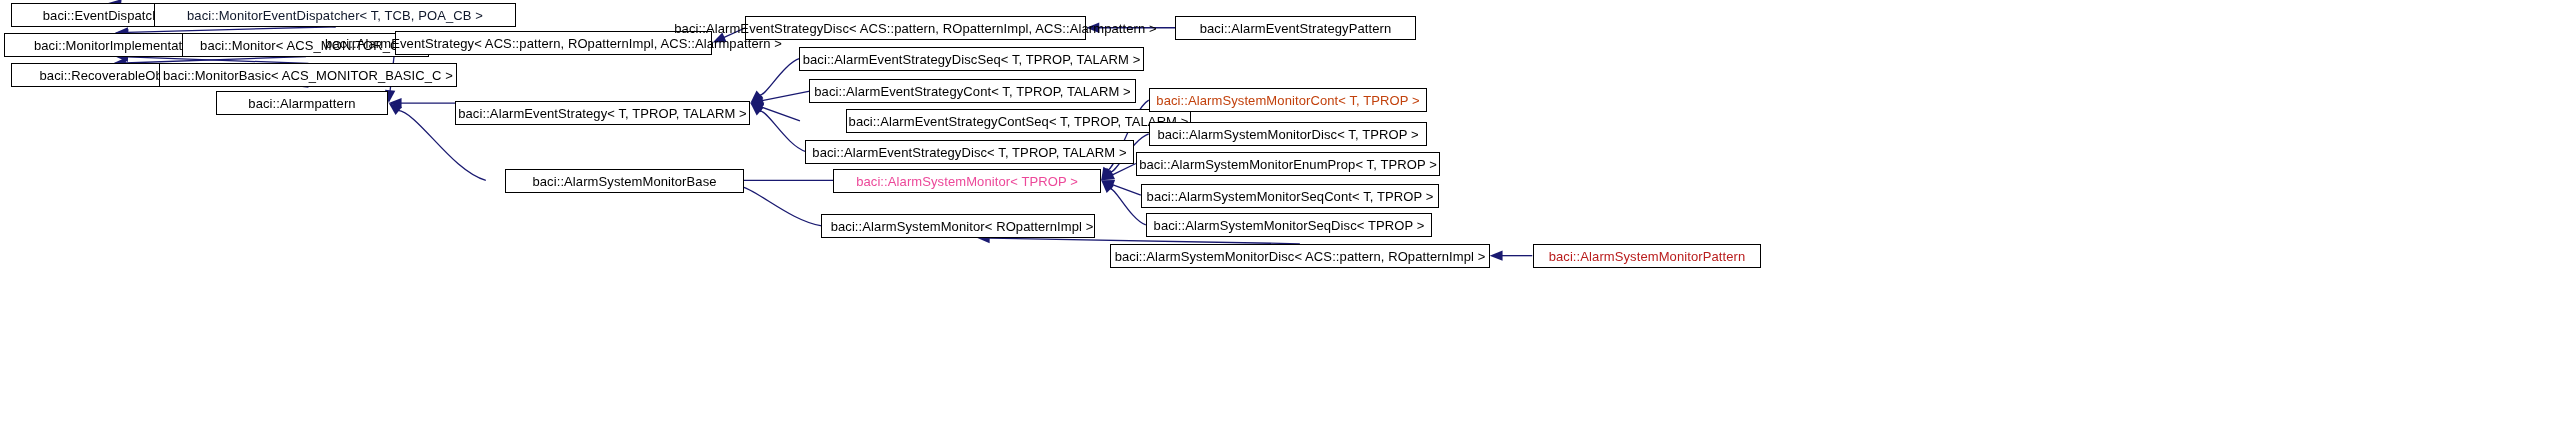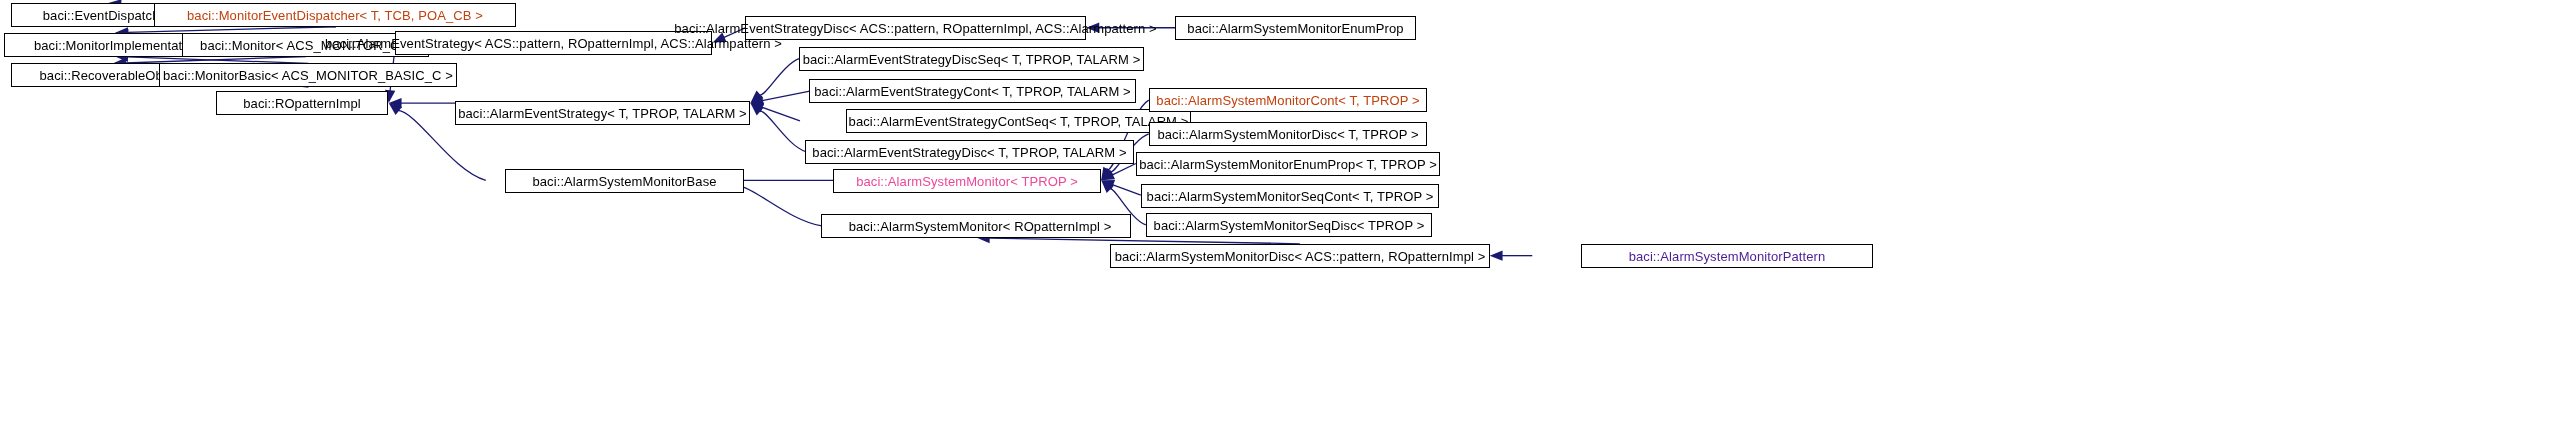--- a/index.html
+++ b/index.html
@@ -89,38 +89,38 @@
       <path d="M 1150 197 L 1121.2359501308285 186.2134812990607" stroke="#191970" stroke-width="1.3" fill="none"></path>
       <polygon points="1110,182 1123.998121204657,181.69569301729007 1120.346437412138,191.4335164640081" fill="#191970"></polygon>
       <path d="M 1155 227 C 1139.25 221.6 1123.5 187.4 1118.4852813742386 190.48528137423858" stroke="#191970" stroke-width="1.3" fill="none"></path>
       <polygon points="1110,182 1122.869343417595,187.51543289325505 1115.5154328932551,194.86934341759516" fill="#191970"></polygon>
       <path d="M 1310.5 246 L 996.4979680723823 240.2208214982647" stroke="#191970" stroke-width="1.3" fill="none"></path>
       <polygon points="984.5,240 997.5934880609955,235.04010379175446 997.4021094291661,245.43834278781907" fill="#191970"></polygon>
       <path d="M 1545 258 L 1514 258" stroke="#191970" stroke-width="1.3" fill="none"></path>
       <polygon points="1502,258 1515,252.8 1515,263.2" fill="#191970"></polygon>
     </svg>
 <div class="node" style="left: 11px; top: 3px; width: 192px; border-color: rgb(0, 0, 0); background: rgb(255, 255, 255); color: rgb(0, 0, 0);">baci::EventDispatcher</div>
-    <div class="node" style="left: 154px; top: 3px; width: 362px; border-color: rgb(0, 0, 0); background: rgb(255, 255, 255); color: #c2410c;">baci::MonitorEventDispatcher&lt; T, TCB, POA_CB &gt;</div>
+    <div class="node" style="left: 154px; top: 3px; width: 362px; border-color: rgb(0, 0, 0); background: rgb(255, 255, 255); color: #0f172a;">baci::MonitorEventDispatcher&lt; T, TCB, POA_CB &gt;</div>
     <div class="node" style="left: 4px; top: 33px; width: 220px; border-color: rgb(0, 0, 0); background: rgb(255, 255, 255); color: rgb(0, 0, 0);">baci::MonitorImplementator</div>
     <div class="node" style="left: 182px; top: 33px; width: 247px; border-color: rgb(0, 0, 0); background: rgb(255, 255, 255); color: rgb(0, 0, 0);">baci::Monitor&lt; ACS_MONITOR_C &gt;</div>
     <div class="node" style="left: 11px; top: 63px; width: 201px; border-color: rgb(0, 0, 0); background: rgb(255, 255, 255); color: rgb(0, 0, 0);">baci::RecoverableObject</div>
     <div class="node" style="left: 159px; top: 63px; width: 298px; border-color: rgb(0, 0, 0); background: rgb(255, 255, 255); color: rgb(0, 0, 0);">baci::MonitorBasic&lt; ACS_MONITOR_BASIC_C &gt;</div>
-    <div class="node" style="left: 216px; top: 91px; width: 172px; border-color: rgb(0, 0, 0); background: rgb(255, 255, 255); color: rgb(0, 0, 0);">baci::ROpatternImpl</div>
+    <div class="node" style="left: 216px; top: 91px; width: 172px; border-color: rgb(0, 0, 0); background: rgb(255, 255, 255); color: rgb(0, 0, 0);">baci::Alarmpattern</div>
     <div class="node" style="left: 395px; top: 31px; width: 317px; border-color: rgb(0, 0, 0); background: rgb(255, 255, 255); color: rgb(0, 0, 0);">baci::AlarmEventStrategy&lt; ACS::pattern, ROpatternImpl, ACS::Alarmpattern &gt;</div>
     <div class="node" style="left: 745px; top: 16px; width: 341px; border-color: rgb(0, 0, 0); background: rgb(255, 255, 255); color: rgb(0, 0, 0);">baci::AlarmEventStrategyDisc&lt; ACS::pattern, ROpatternImpl, ACS::Alarmpattern &gt;</div>
-    <div class="node" style="left: 1175px; top: 16px; width: 241px; border-color: rgb(0, 0, 0); background: rgb(255, 255, 255); color: rgb(0, 0, 0);">baci::AlarmSystemMonitorEnumProp</div>
+    <div class="node" style="left: 1175px; top: 16px; width: 241px; border-color: rgb(0, 0, 0); background: rgb(255, 255, 255); color: rgb(0, 0, 0);">baci::AlarmEventStrategyPattern</div>
     <div class="node" style="left: 455px; top: 101px; width: 295px; border-color: rgb(0, 0, 0); background: rgb(255, 255, 255); color: rgb(0, 0, 0);">baci::AlarmEventStrategy&lt; T, TPROP, TALARM &gt;</div>
     <div class="node" style="left: 799px; top: 47px; width: 345px; border-color: rgb(0, 0, 0); background: rgb(255, 255, 255); color: rgb(0, 0, 0);">baci::AlarmEventStrategyDiscSeq&lt; T, TPROP, TALARM &gt;</div>
     <div class="node" style="left: 809px; top: 79px; width: 327px; border-color: rgb(0, 0, 0); background: rgb(255, 255, 255); color: rgb(0, 0, 0);">baci::AlarmEventStrategyCont&lt; T, TPROP, TALARM &gt;</div>
     <div class="node" style="left: 799px; top: 109px; width: 345px; border-color: rgb(0, 0, 0); background: rgb(255, 255, 255); color: rgb(0, 0, 0); margin-left: 47px;">baci::AlarmEventStrategyContSeq&lt; T, TPROP, TALARM &gt;</div>
     <div class="node" style="left: 805px; top: 140px; width: 329px; border-color: rgb(0, 0, 0); background: rgb(255, 255, 255); color: rgb(0, 0, 0);">baci::AlarmEventStrategyDisc&lt; T, TPROP, TALARM &gt;</div>
     <div class="node" style="left: 485px; top: 169px; width: 239px; border-color: rgb(0, 0, 0); background: rgb(255, 255, 255); color: rgb(0, 0, 0); margin-left: 20px;">baci::AlarmSystemMonitorBase</div>
     <div class="node" style="left: 833px; top: 169px; width: 268px; border-color: rgb(0, 0, 0); background: rgb(255, 255, 255); color: #ec4899;">baci::AlarmSystemMonitor&lt; TPROP &gt;</div>
     <div class="node" style="left: 1149px; top: 88px; width: 278px; border-color: rgb(0, 0, 0); background: rgb(255, 255, 255); color: #c2410c;">baci::AlarmSystemMonitorCont&lt; T, TPROP &gt;</div>
     <div class="node" style="left: 1149px; top: 122px; width: 278px; border-color: rgb(0, 0, 0); background: rgb(255, 255, 255); color: rgb(0, 0, 0);">baci::AlarmSystemMonitorDisc&lt; T, TPROP &gt;</div>
     <div class="node" style="left: 1136px; top: 152px; width: 304px; border-color: rgb(0, 0, 0); background: rgb(255, 255, 255); color: rgb(0, 0, 0);">baci::AlarmSystemMonitorEnumProp&lt; T, TPROP &gt;</div>
     <div class="node" style="left: 1141px; top: 184px; width: 298px; border-color: rgb(0, 0, 0); background: rgb(255, 255, 255); color: rgb(0, 0, 0);">baci::AlarmSystemMonitorSeqCont&lt; T, TPROP &gt;</div>
     <div class="node" style="left: 1146px; top: 213px; width: 286px; border-color: rgb(0, 0, 0); background: rgb(255, 255, 255); color: rgb(0, 0, 0);">baci::AlarmSystemMonitorSeqDisc&lt; TPROP &gt;</div>
-    <div class="node" style="left: 821px; top: 214px; width: 310px; border-color: rgb(0, 0, 0); background: rgb(255, 255, 255); color: rgb(0, 0, 0); padding-left: 17px;">baci::AlarmSystemMonitor&lt; ROpatternImpl &gt;</div>
+    <div class="node" style="left: 821px; top: 214px; width: 274px; border-color: rgb(0, 0, 0); background: rgb(255, 255, 255); color: rgb(0, 0, 0); padding-left: 17px;">baci::AlarmSystemMonitor&lt; ROpatternImpl &gt;</div>
     <div class="node" style="left: 1110px; top: 244px; width: 380px; border-color: rgb(0, 0, 0); background: rgb(255, 255, 255); color: rgb(0, 0, 0);">baci::AlarmSystemMonitorDisc&lt; ACS::pattern, ROpatternImpl &gt;</div>
-    <div class="node" style="left: 1533px; top: 244px; width: 292px; border-color: rgb(0, 0, 0); background: rgb(255, 255, 255); color: #4c1d95; margin-left: 48px;">baci::AlarmSystemMonitorPattern</div>
+    <div class="node" style="left: 1533px; top: 244px; width: 228px; border-color: rgb(0, 0, 0); background: rgb(255, 255, 255); color: #b91c1c;">baci::AlarmSystemMonitorPattern</div>
   </div>
 
 
 </body></html>

